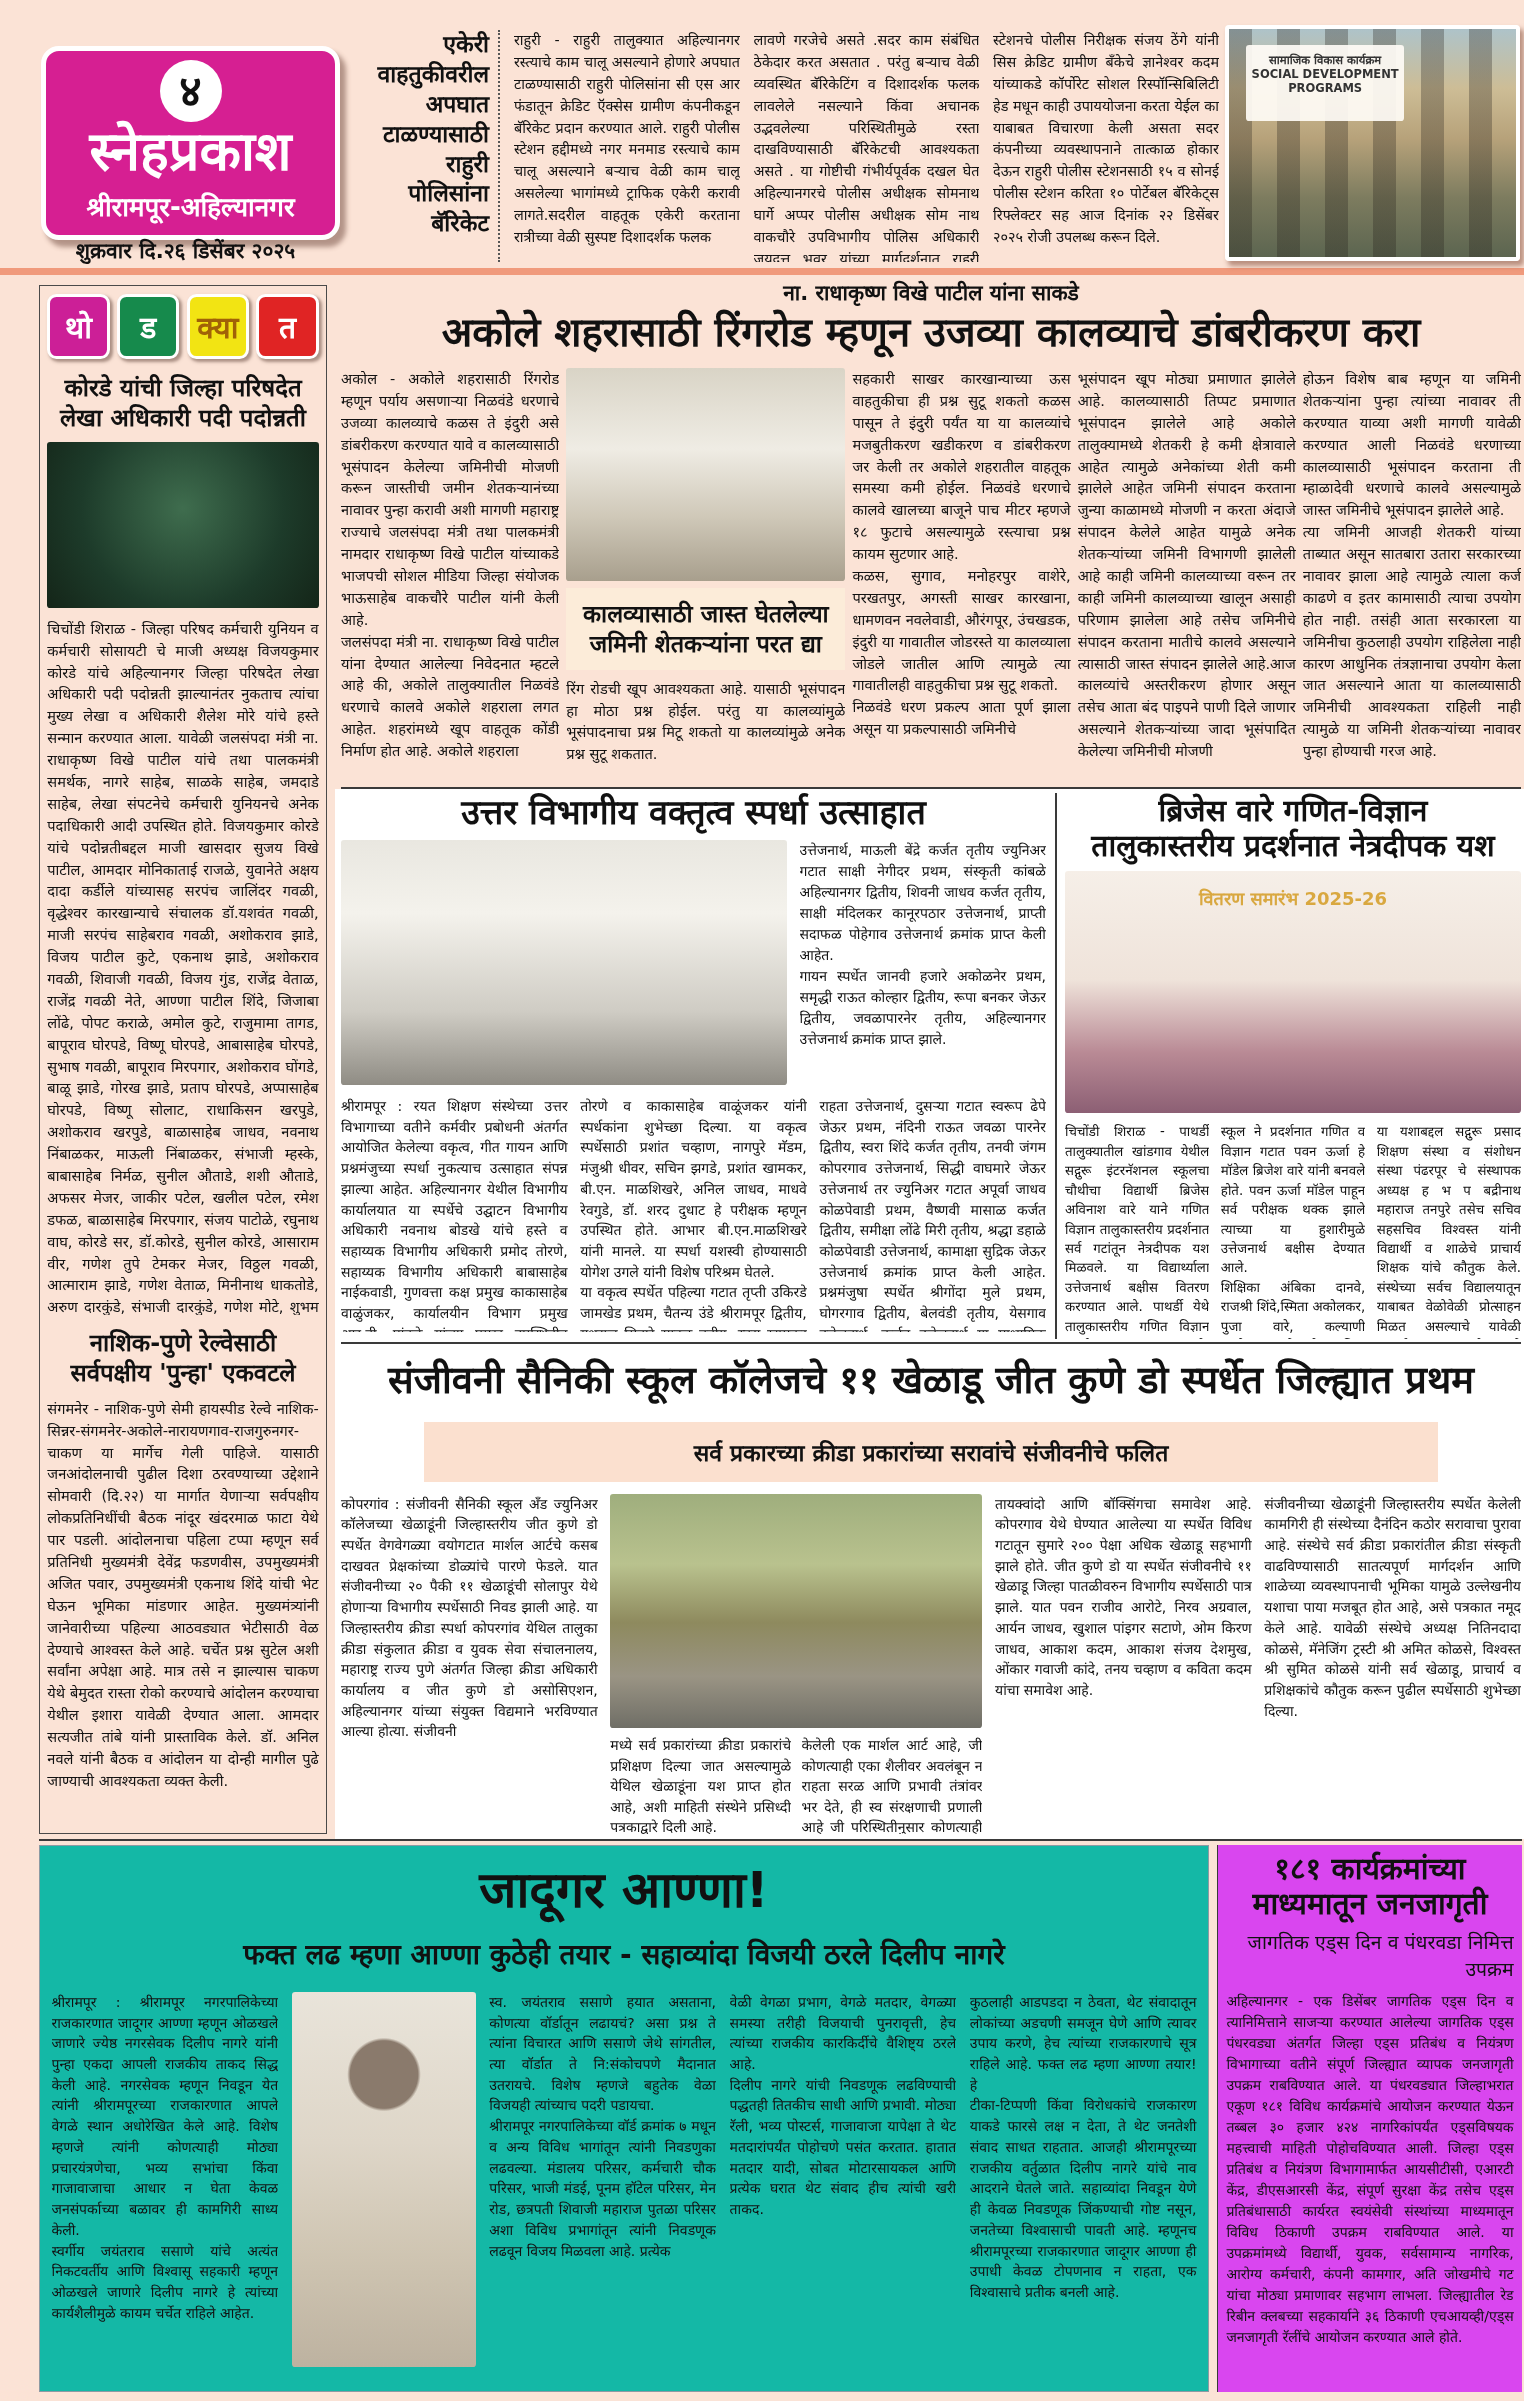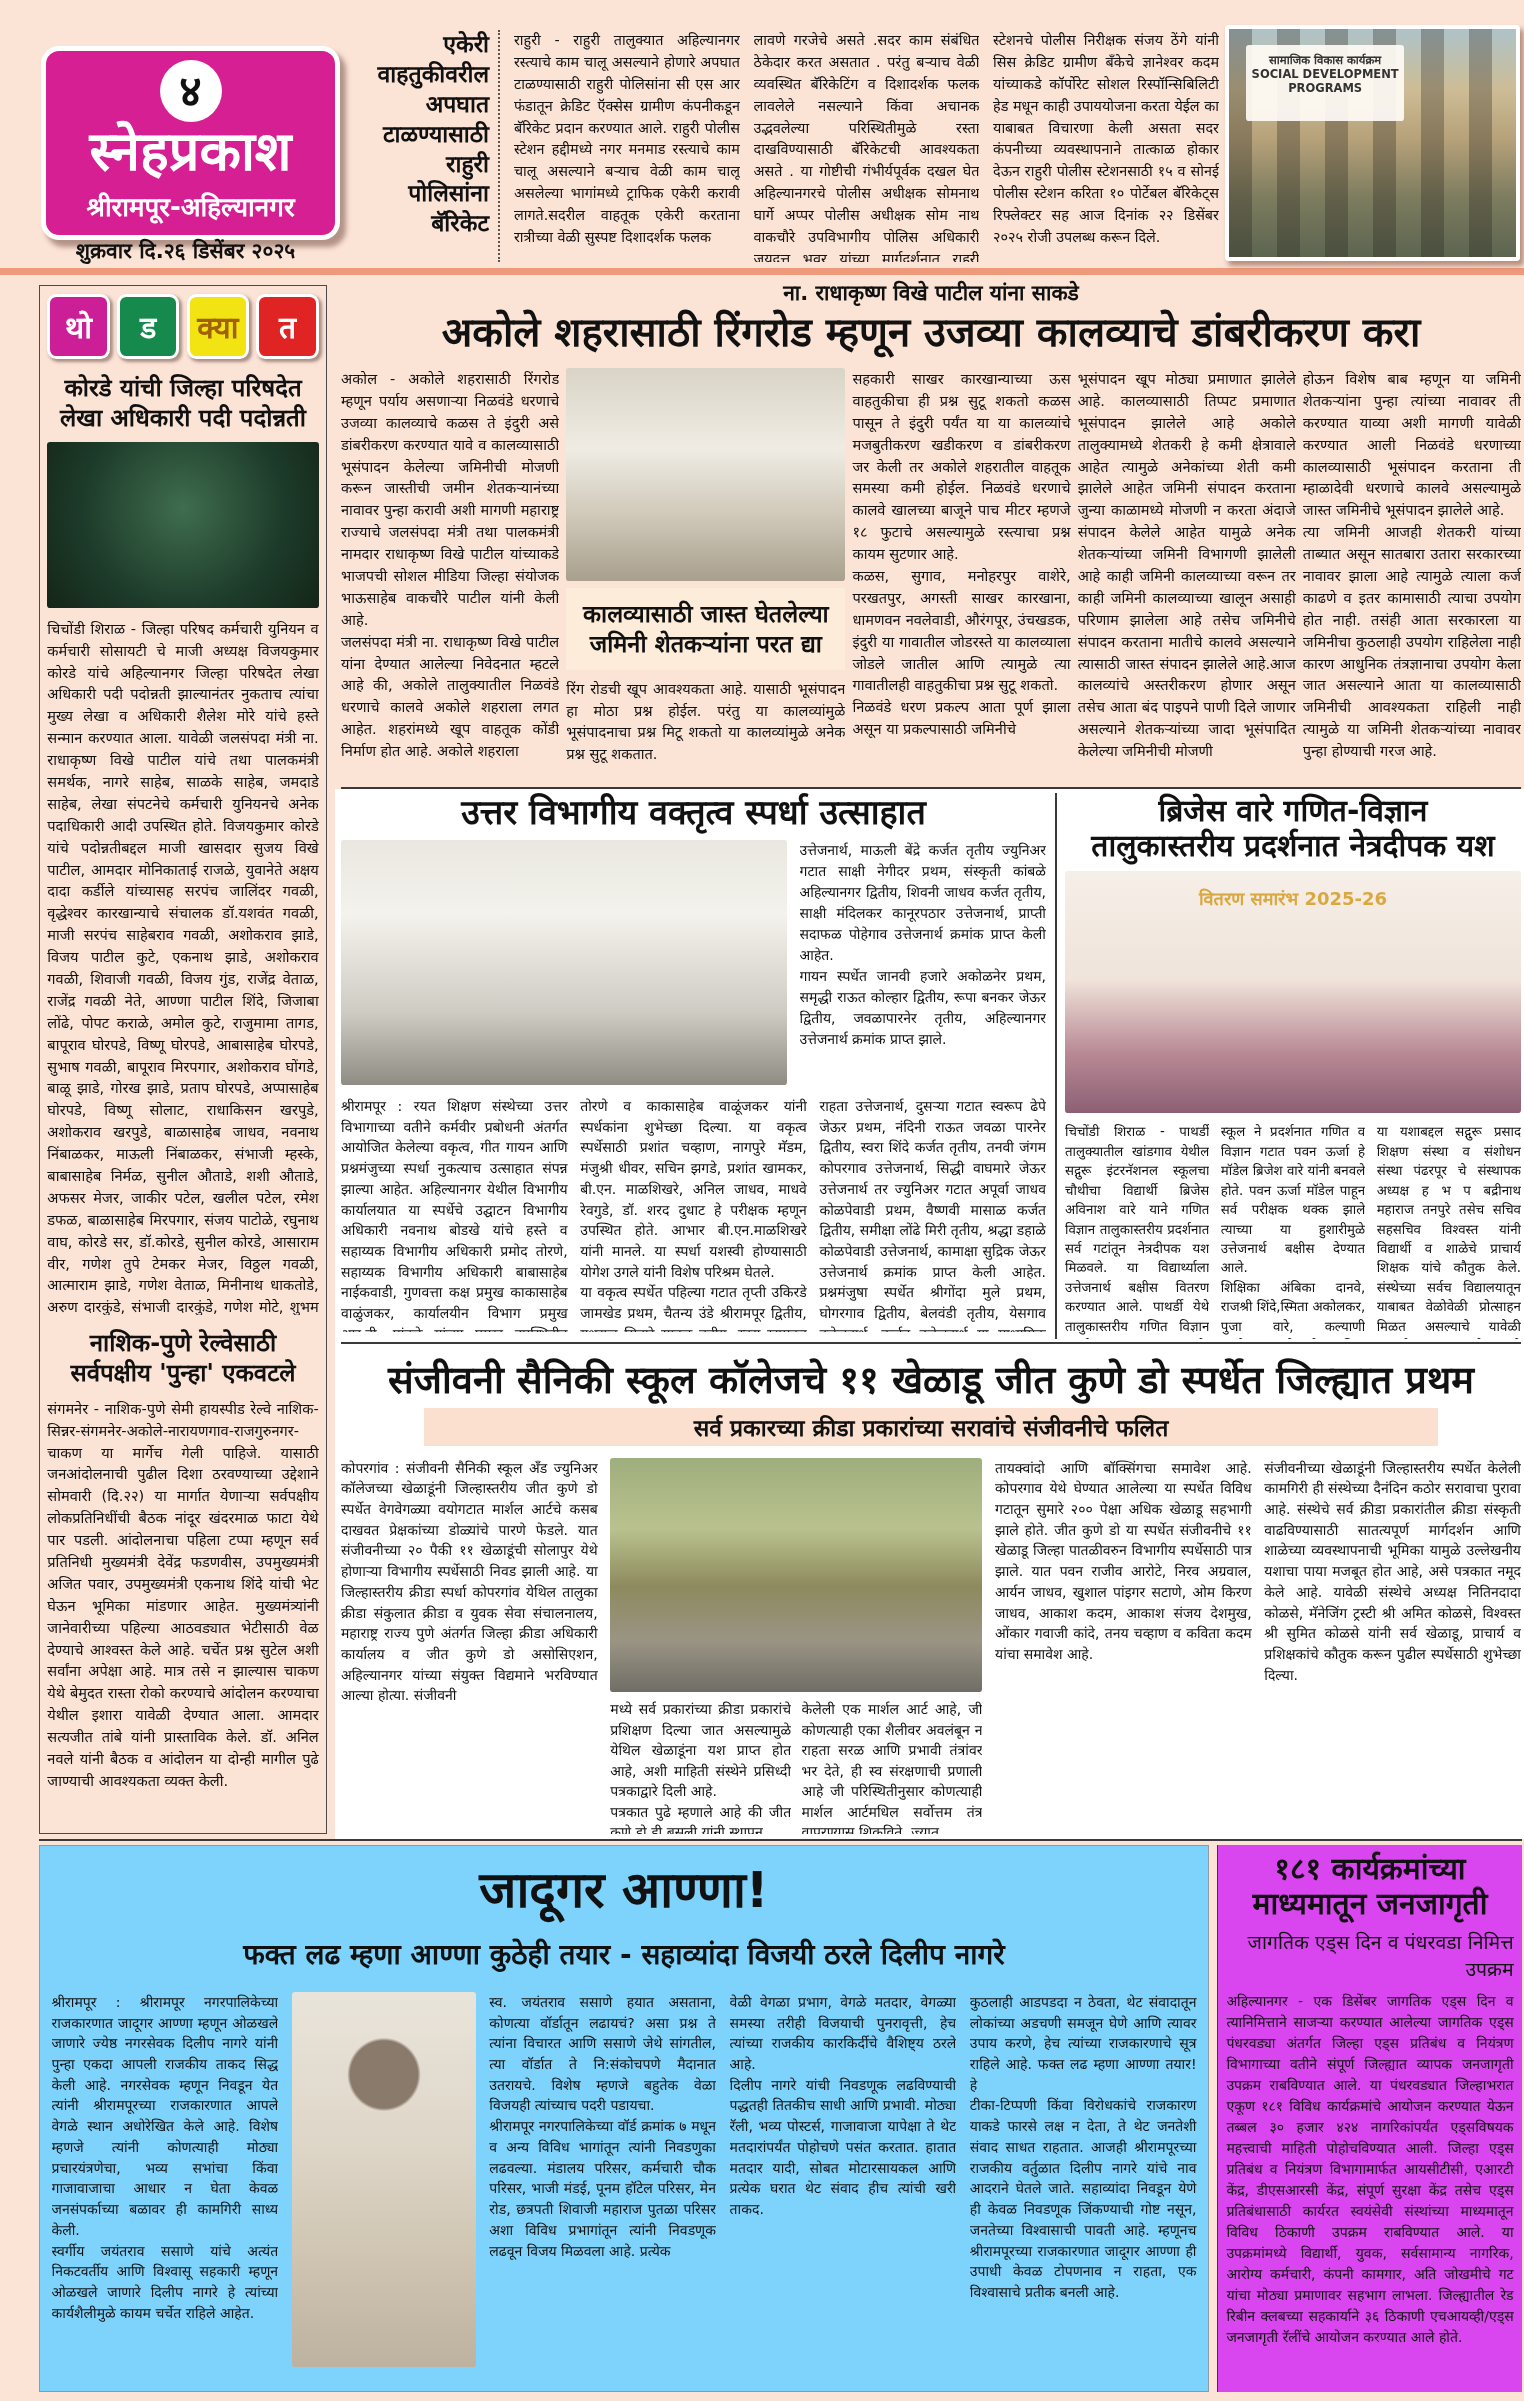--- a/index.html
+++ b/index.html
@@ -72,31 +72,31 @@
   .science{position:absolute;left:1065px;top:793px;width:456px;height:546px;overflow:hidden;}
   .sci-head{font-weight:bold;font-size:30px;text-align:center;line-height:1.18;}
   .ph-stage{background:linear-gradient(180deg,#f6efe8 0%,#efe3da 45%,#b98a95 75%,#8c5f74 100%);}
   .sci-photo{width:100%;height:242px;margin-top:7.3px;}
   .sci-banner{position:absolute;left:18%;top:6%;width:64%;text-align:center;color:#d9a840;font-weight:bold;font-size:18px;}
   .sci-cols{display:flex;gap:11.5px;margin-top:9.4px;height:224px;}
   .sci-col{flex:1;font-size:13.3px;line-height:1.46;text-align:justify;overflow:hidden;}
   
   .school{position:absolute;left:341px;top:1352px;width:1180px;height:482px;overflow:hidden;}
   .school-head{font-weight:bold;font-size:38px;text-align:center;}
-  .school-sub{margin:4px auto 0;width:86%;background:#fbe0cf;font-weight:bold;font-size:23px;
-              text-align:center;padding:3px 0;}
+  .school-sub{margin:18px auto 0;width:86%;background:#fbe0cf;font-weight:bold;font-size:23px;
+              text-align:center;padding:14px 0;}
   .school-body{display:flex;gap:12.6px;margin-top:11.5px;height:385px;}
   .school-col{flex:1;font-size:14px;line-height:1.48;text-align:justify;overflow:hidden;}
   .school-stack{flex:1.45;display:flex;flex-direction:column;gap:7.3px;}
   .ph-tank{background:linear-gradient(180deg,#9fae7d 0%,#b9c28e 30%,#8e8a5e 55%,#9a9484 78%,#6f6e66 100%),
            radial-gradient(circle at 70% 20%,rgba(235,240,220,.5) 0 18%,transparent 19%);height:246px;}
   .school-mini{display:flex;gap:10.5px;flex:1;}
   .school-mini div{flex:1;font-size:14px;line-height:1.46;text-align:justify;overflow:hidden;}
   
-  .magician{position:absolute;left:39px;top:1845px;width:1170px;height:547px;background:#7dd3fc;
+  .magician{position:absolute;left:39px;top:1845px;width:1170px;height:547px;background:#14b8a6;
             border:0.5px solid #8d9aa3;box-sizing:border-box;padding:8.4px 11.5px;overflow:hidden;}
   .mag-head{font-weight:bold;font-size:50px;text-align:center;}
   .mag-sub{font-weight:bold;font-size:28px;text-align:center;margin-top:11.5px;}
   .mag-body{display:flex;gap:13.6px;margin-top:20px;height:382px;}
   .mag-col{flex:1;font-size:14px;line-height:1.48;text-align:justify;overflow:hidden;}
   .ph-portrait{width:184px;height:375px;background:
       radial-gradient(circle at 50% 22%,#8a7a6c 0 11%,transparent 12%),
       linear-gradient(180deg,#e9e4da 0%,#ded6c8 40%,#cfc5b2 70%,#bdb2a0 100%);}
   .aids{position:absolute;left:1217px;top:1845px;width:305px;height:547px;background:#d946ef;
         border-left:1.6px solid #3a3a3a;box-sizing:border-box;padding:7.3px 8.4px;overflow:hidden;}

